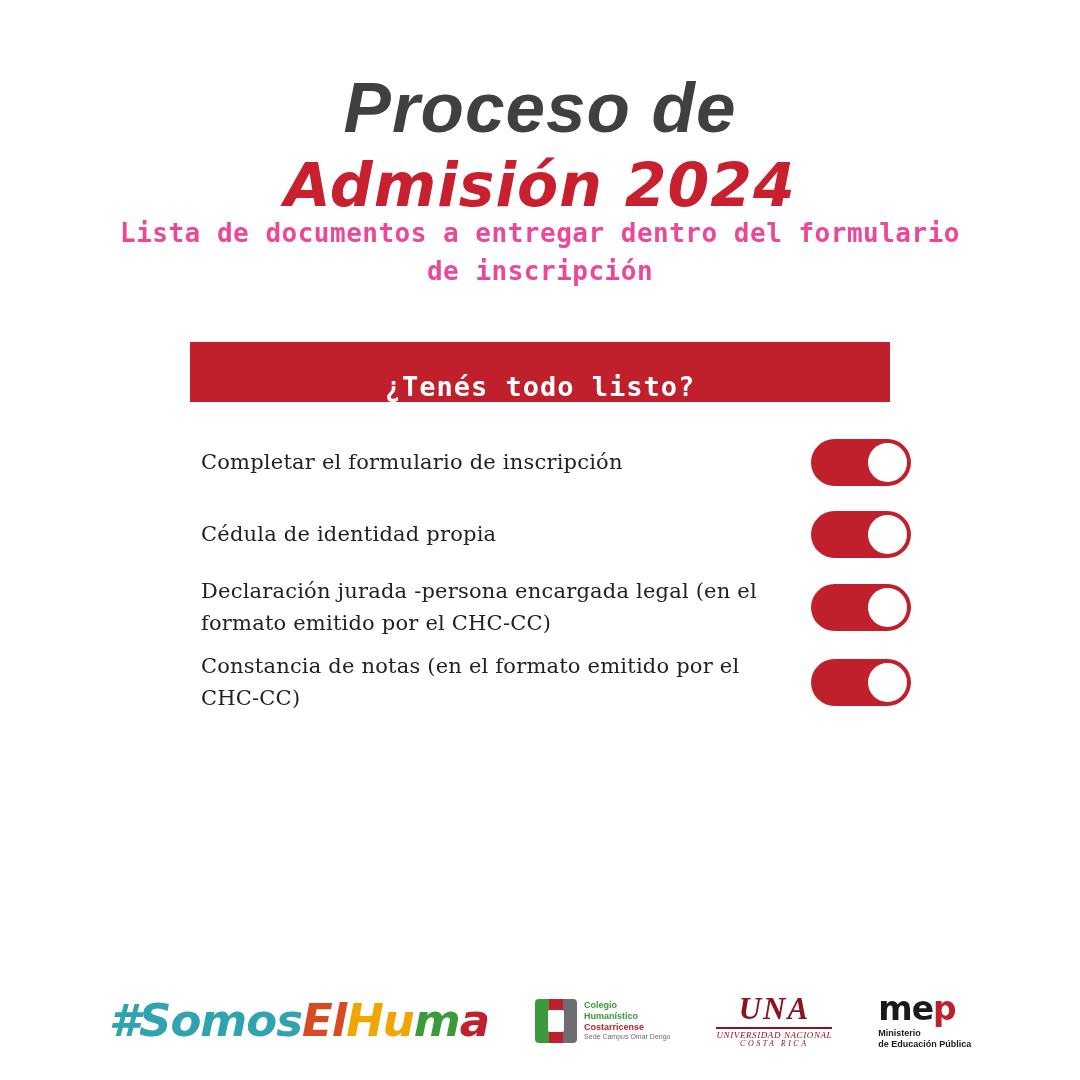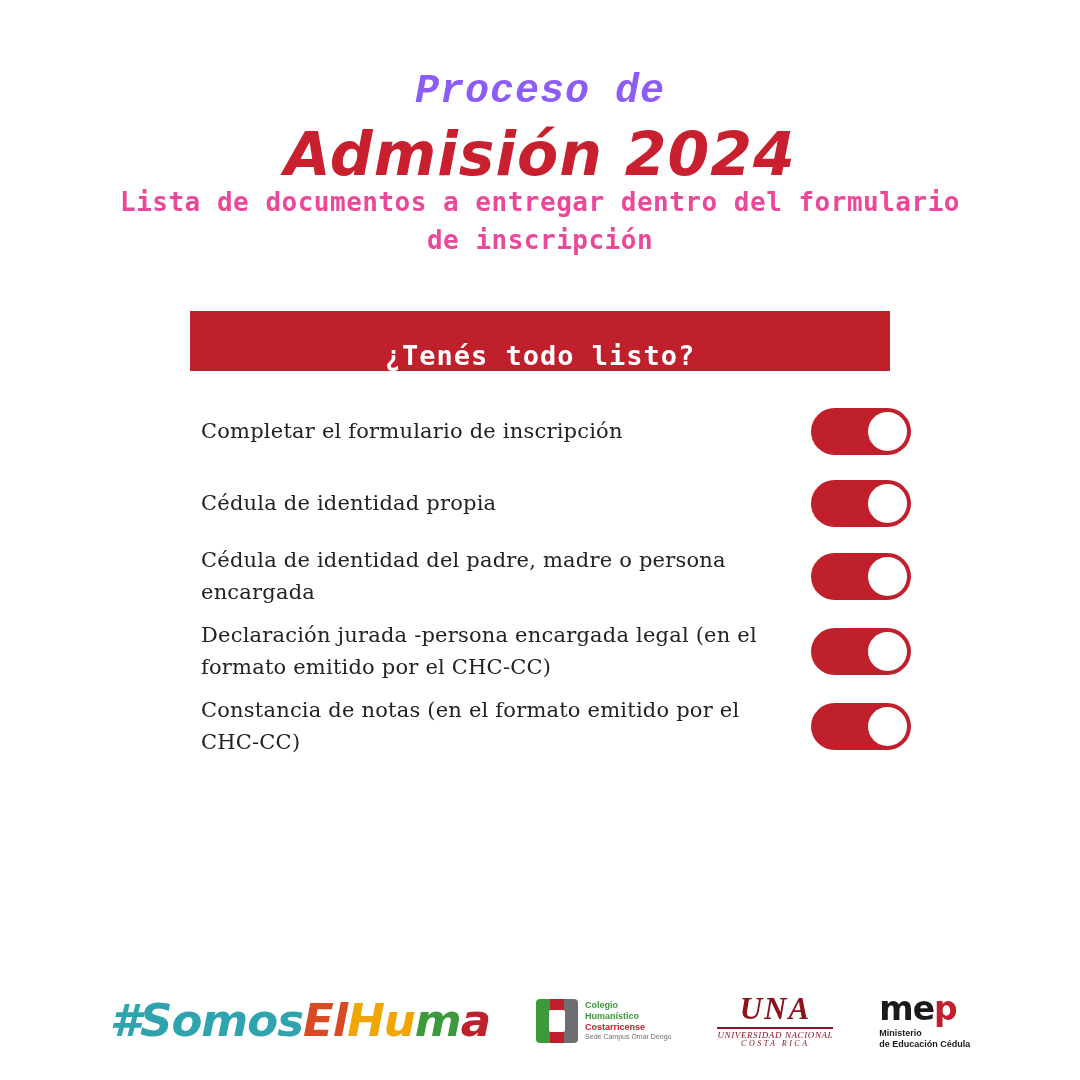--- a/index.html
+++ b/index.html
@@ -24,25 +24,25 @@
     align-items: center;
   }
 
   
   .title-block {
     margin-top: 72px;
     text-align: center;
     line-height: 1.0;
   }
   .title-line1 {
-    font-family: Liberation Mono, monospace;
-    font-size: 40px;
+    font-family: Liberation Sans, sans-serif;
+    font-size: 71px;
     font-weight: bold;
     font-style: italic;
-    color: #8b5cf6;
+    color: #404040;
     letter-spacing: 1px;
     display: block;
   }
   .title-line2 {
     font-family: "DejaVu Sans", sans-serif;
     font-size: 60px;
     font-weight: bold;
     font-style: italic;
     color: #c8202e;
     letter-spacing: 1px;
@@ -256,26 +256,20 @@
       </div>
     </div>
 
     <div class="check-row">
       <div class="check-label">Cédula de identidad propia</div>
       <div class="toggle">
         <div class="knob"></div>
       </div>
     </div>
 
-    <div class="check-row">
-      <div class="check-label">Cédula de identidad del padre, madre o persona encargada</div>
-      <div class="toggle">
-        <div class="knob"></div>
-      </div>
-    </div>
 
     <div class="check-row">
       <div class="check-label">Declaración jurada  -persona encargada legal (en el formato emitido por el CHC-CC)</div>
       <div class="toggle">
         <div class="knob"></div>
       </div>
     </div>
 
     <div class="check-row">
       <div class="check-label">Constancia de notas (en el formato emitido por el CHC-CC)</div>
@@ -309,19 +303,19 @@
       <span class="una-s1">UNIVERSIDAD NACIONAL</span>
       <span class="una-s2">COSTA RICA</span>
     </div>
 
     <div class="mep-logo">
       <div class="mep-word">
         <span class="m">m</span><span class="e">e</span><span class="p">p</span>
       </div>
       <div class="mep-sub">
         <div>Ministerio</div>
-        <div>de Educación Cédula</div>
+        <div>de Educación Pública</div>
       </div>
     </div>
 
   </div>
 
 </div>
 
 </body></html>

